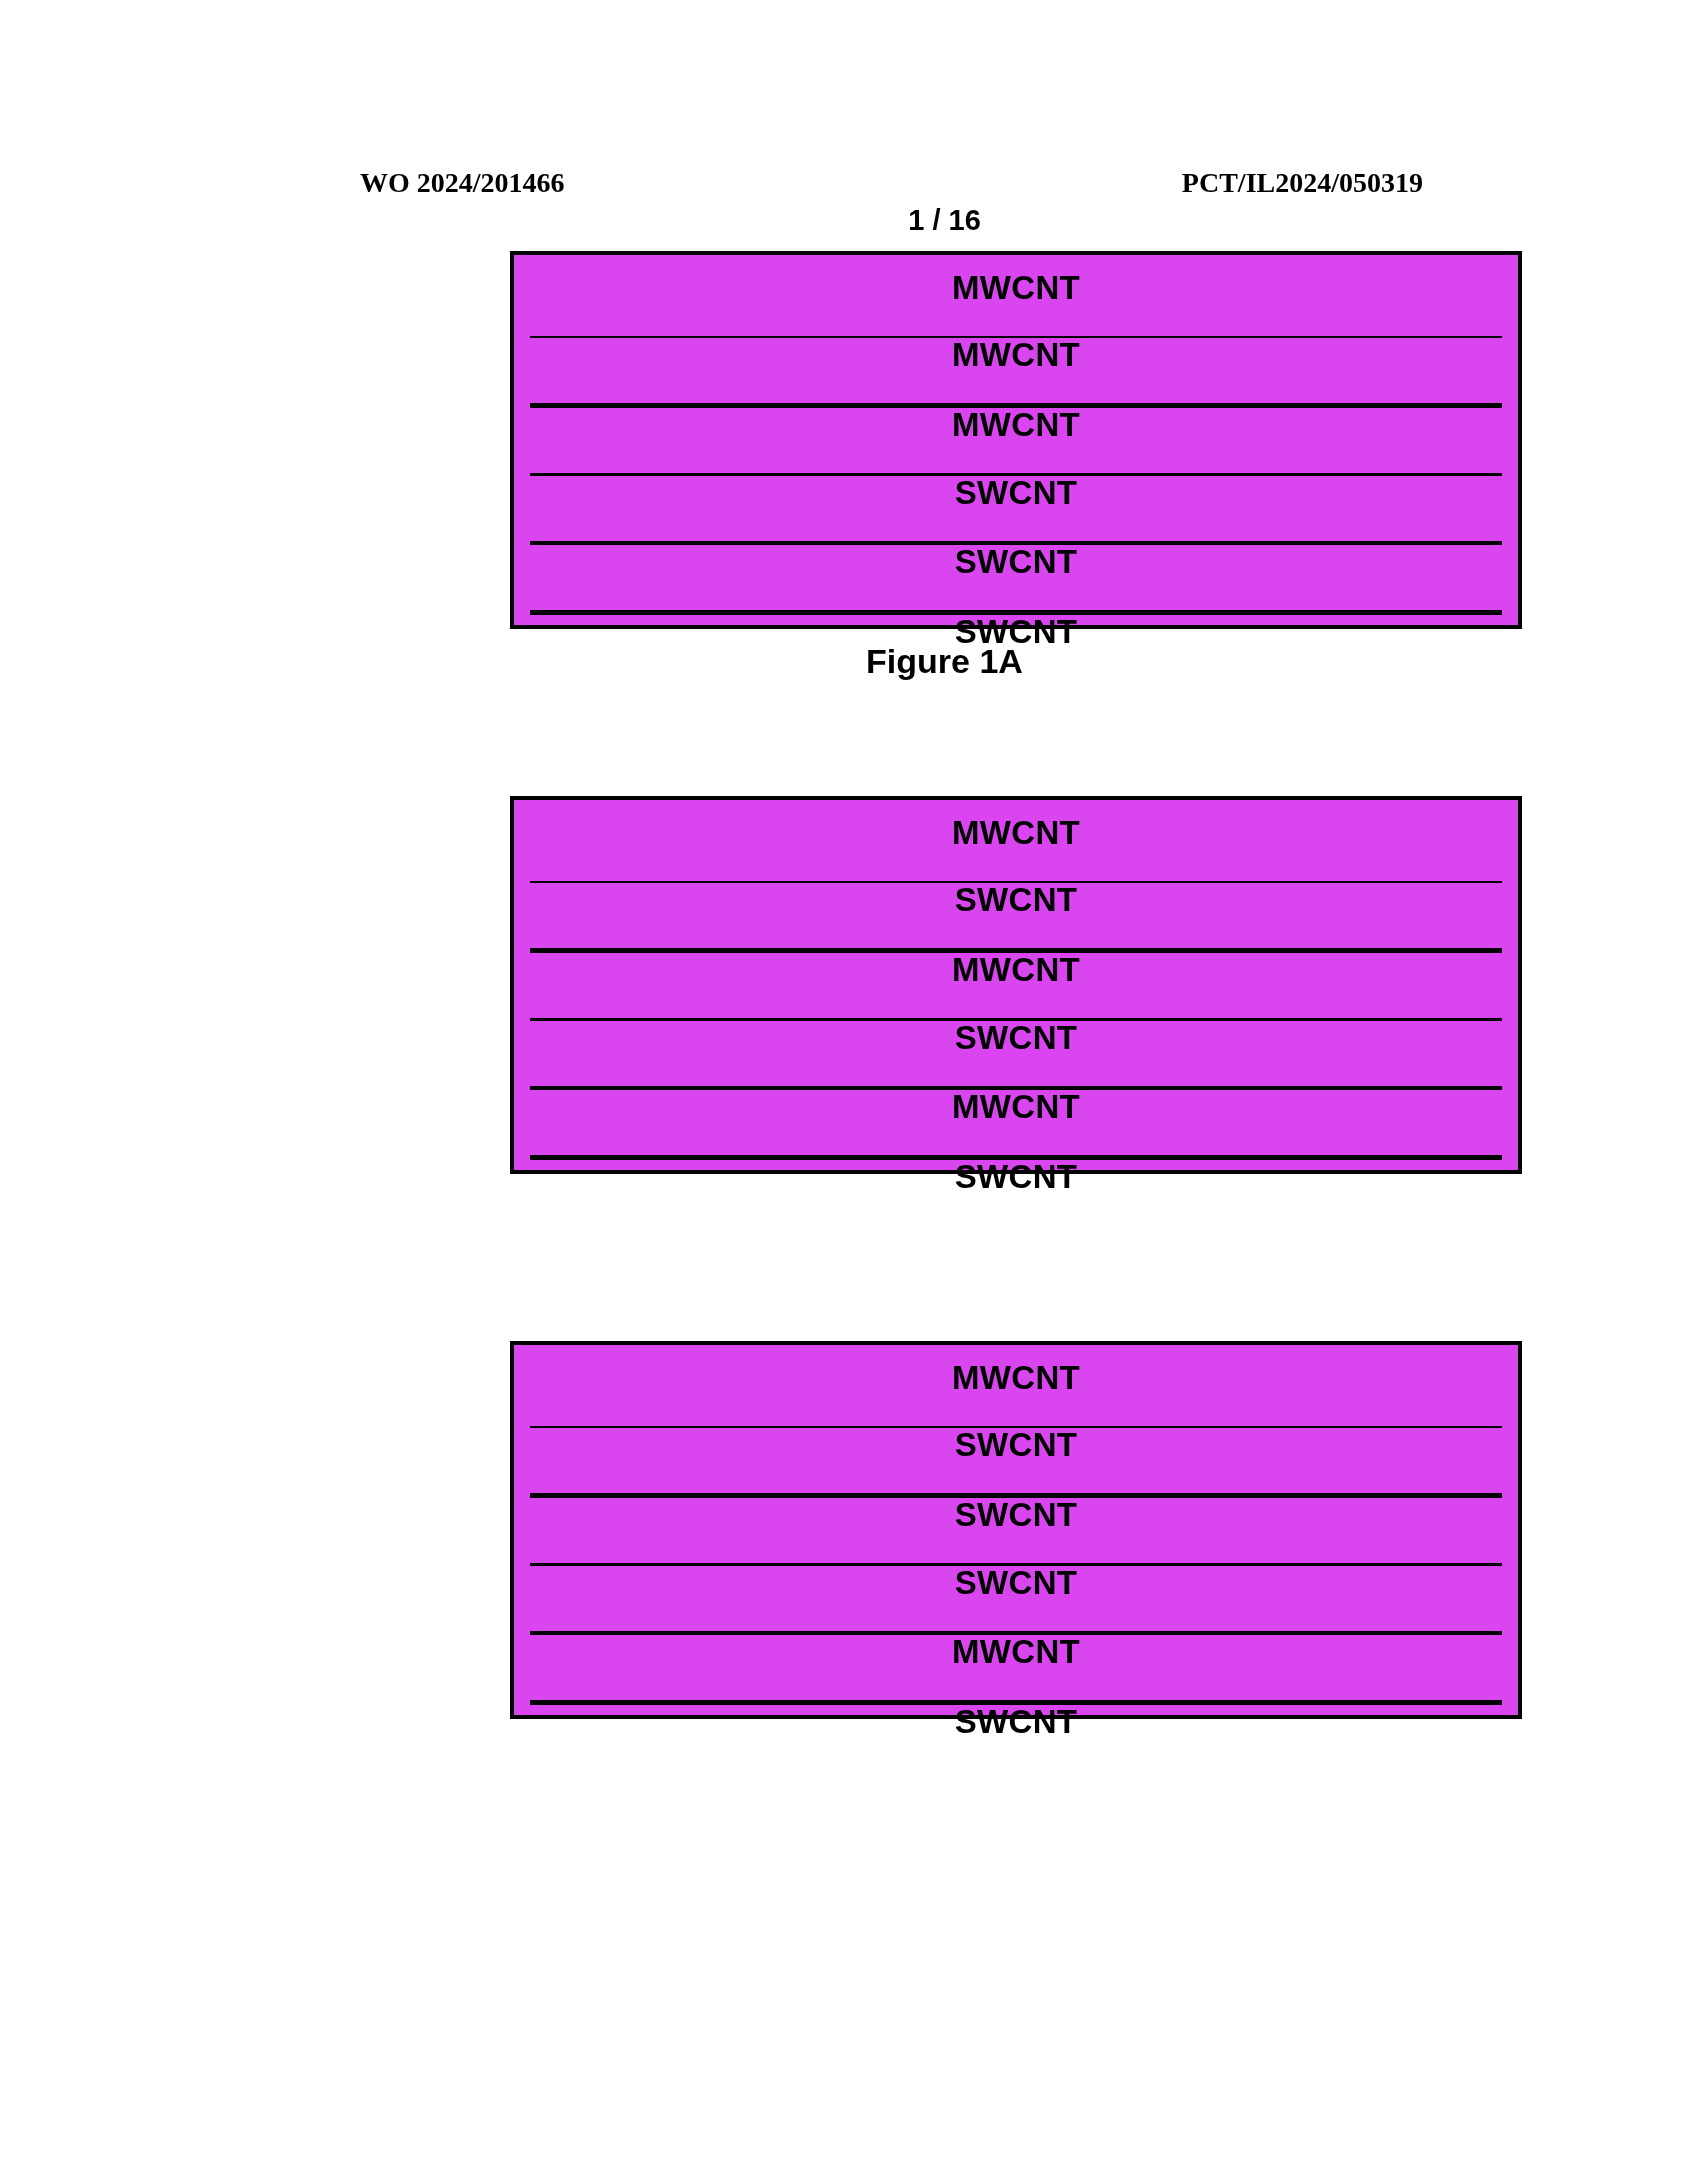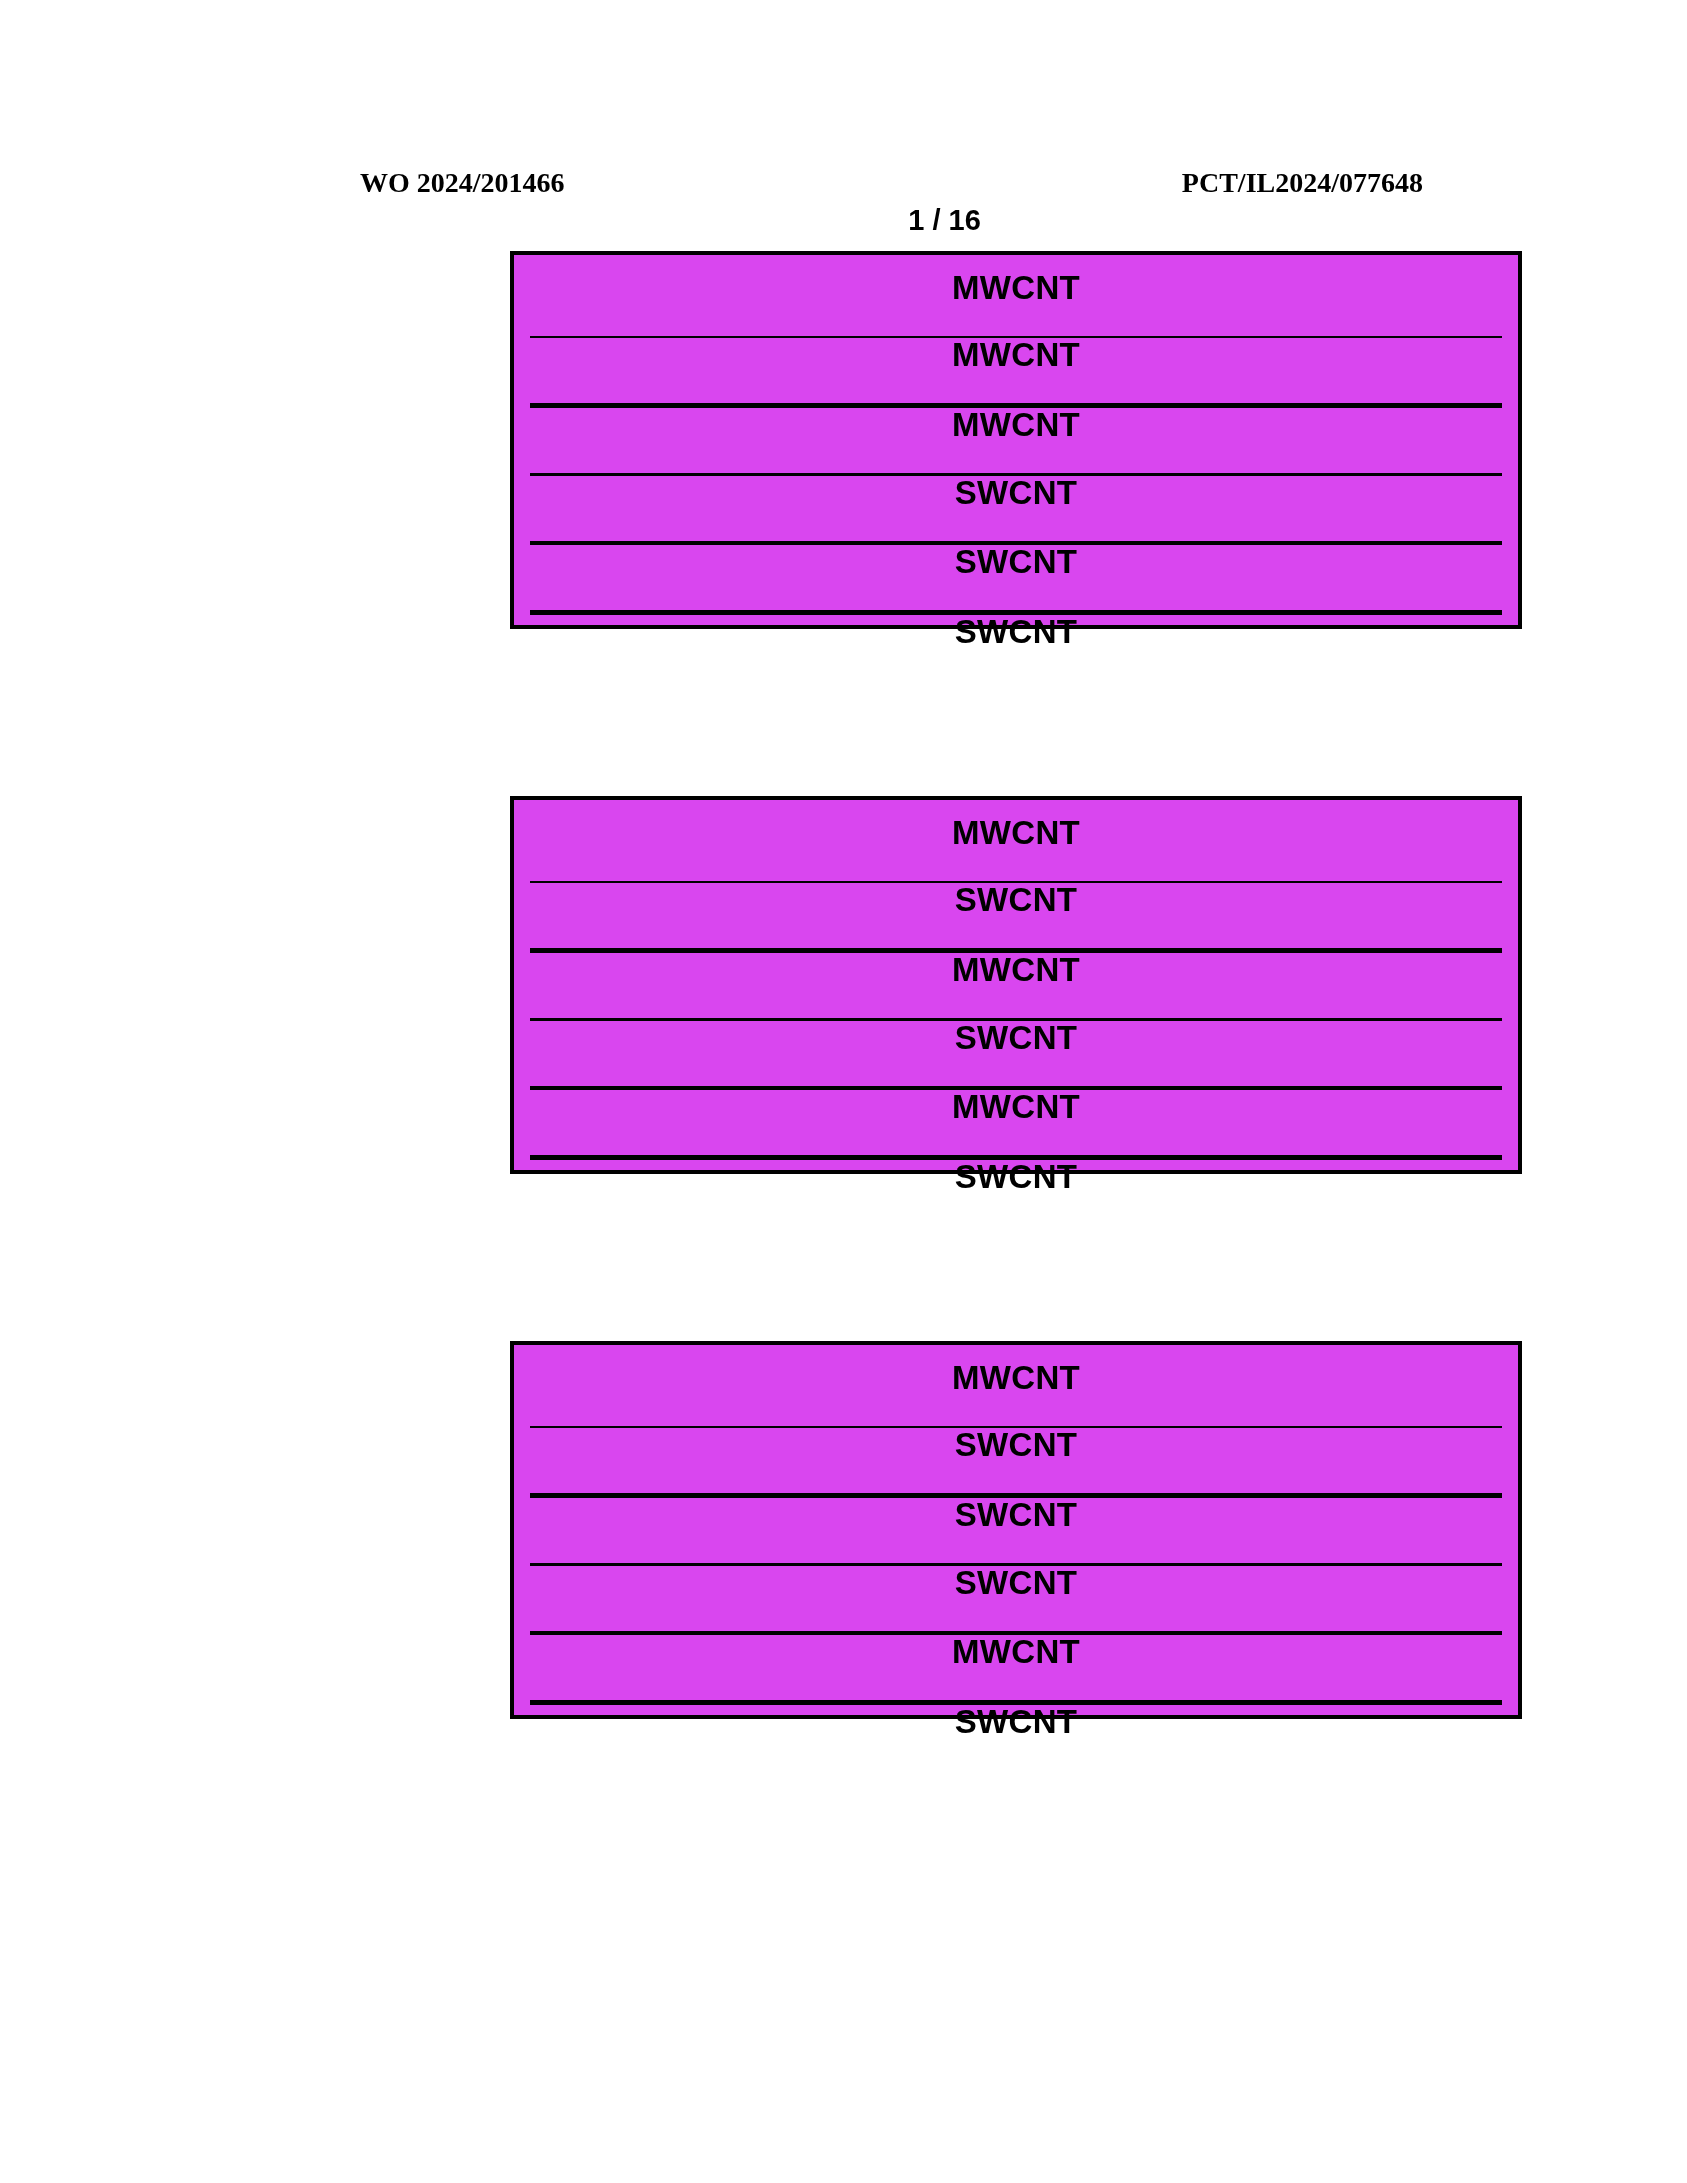--- a/index.html
+++ b/index.html
@@ -85,31 +85,32 @@
   .caption-a { top: 578px; }
   .caption-b { top: 1123px; }
   .caption-c { top: 1669px; }
 </style>
 </head>
 <body>
 
 <div class="page">
 
   <div class="hdr-left">WO 2024/201466</div>
-  <div class="hdr-right">PCT/IL2024/077648</div>
+  <div class="hdr-right">PCT/IL2024/050319</div>
   <div class="sheet-number">1 / 16</div>
 
   <div class="stack stack-a">
     <div class="layer">MWCNT</div>
     <div class="layer">MWCNT</div>
     <div class="layer">MWCNT</div>
     <div class="layer">SWCNT</div>
     <div class="layer">SWCNT</div>
     <div class="layer">SWCNT</div>
   </div>
+  <div class="caption caption-a">Figure 1A</div>
 
   <div class="stack stack-b">
     <div class="layer">MWCNT</div>
     <div class="layer">SWCNT</div>
     <div class="layer">MWCNT</div>
     <div class="layer">SWCNT</div>
     <div class="layer">MWCNT</div>
     <div class="layer">SWCNT</div>
   </div>
 

